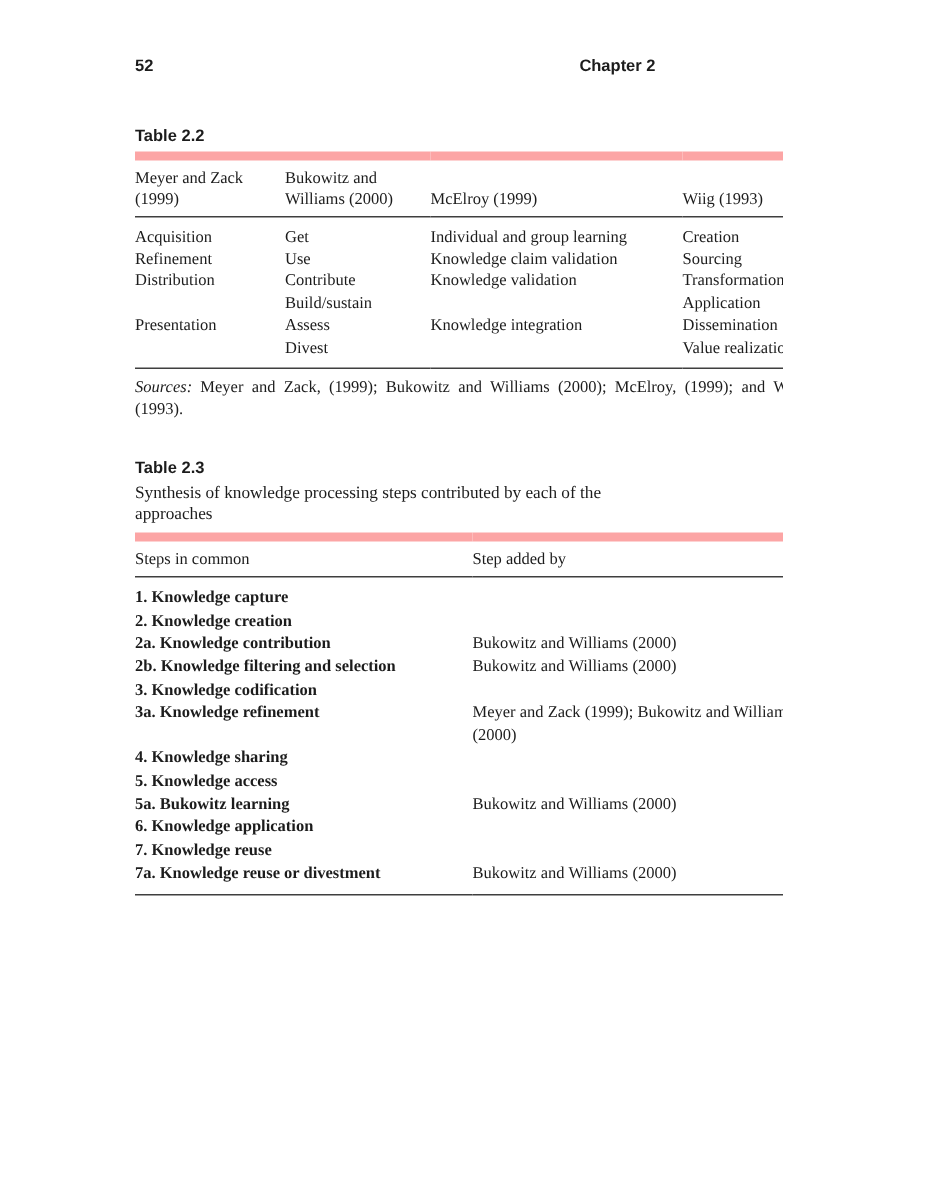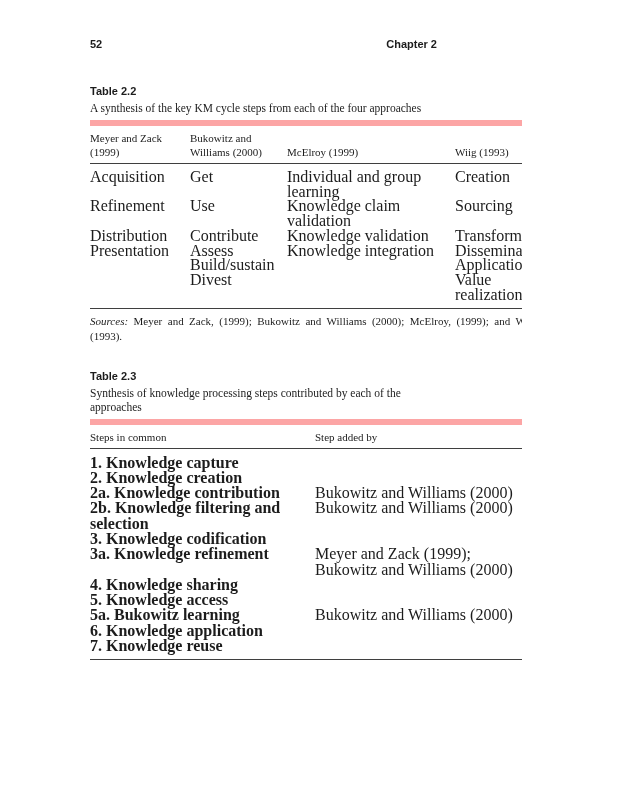--- a/index.html
+++ b/index.html
@@ -54,21 +54,21 @@
     text-align: left;
     font-weight: normal;
     font-size: 11px;
     line-height: 14px;
     vertical-align: bottom;
     padding: 5px 6px 4px 0;
     border-bottom: 1px solid #3f3f3f;
   }
 
   table.km td {
-    font-size: 16px;
+    font-size: 11px;
     vertical-align: top;
     padding: 0 6px 0 0;
     margin-top: 30px;
   }
 
   table.t22 td { line-height: 14.7px; }
   table.t23 td { line-height: 15.3px; }
 
   table.km tbody tr:first-child td { padding-top: 6px; }
   table.km tbody tr:last-child td  { padding-bottom: 6px; }
@@ -91,21 +91,20 @@
 
 <div class="page">
 
   <header class="page-header">
     <span>52</span>
     <span>Chapter 2</span>
   </header>
 
   <section>
     <div class="table-label">Table 2.2</div>
-    <div class="table-caption">A synthesis of the key KM cycle steps from each of the four approaches</div>
 
     <table class="km t22">
       <colgroup>
         <col style="width:100px">
         <col style="width:97px">
         <col style="width:168px">
         <col style="width:82px">
       </colgroup>
       <thead>
         <tr>
@@ -129,30 +128,30 @@
           <td>Knowledge claim validation</td>
           <td>Sourcing</td>
         </tr>
           <tr>
           <td>Distribution</td>
           <td>Contribute</td>
           <td>Knowledge validation</td>
           <td>Transformation</td>
         </tr>
           <tr>
+          <td></td>
+          <td>Build/sustain</td>
+          <td></td>
+          <td>Application</td>
+        </tr>
+          <tr>
           <td>Presentation</td>
           <td>Assess</td>
           <td>Knowledge integration</td>
           <td>Dissemination</td>
-        </tr>
-          <tr>
-          <td></td>
-          <td>Build/sustain</td>
-          <td></td>
-          <td>Application</td>
         </tr>
           <tr>
           <td></td>
           <td>Divest</td>
           <td></td>
           <td>Value realization</td>
         </tr>
         </tbody>
     </table>
 
@@ -213,17 +212,21 @@
           <td>Bukowitz and Williams (2000)</td>
         </tr>
           <tr>
           <td class="cell-step">6. Knowledge application</td>
           <td></td>
         </tr>
           <tr>
           <td class="cell-step">7. Knowledge reuse</td>
           <td></td>
         </tr>
+          <tr>
+          <td class="cell-step">7a. Knowledge reuse or divestment</td>
+          <td>Bukowitz and Williams (2000)</td>
+        </tr>
         </tbody>
     </table>
   </section>
 
 </div>
 
 </body></html>

